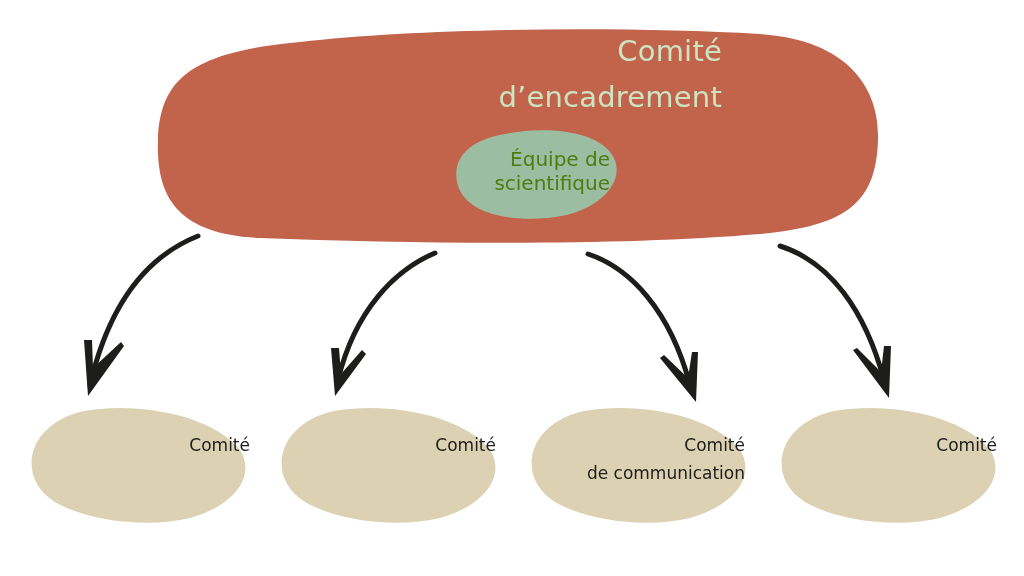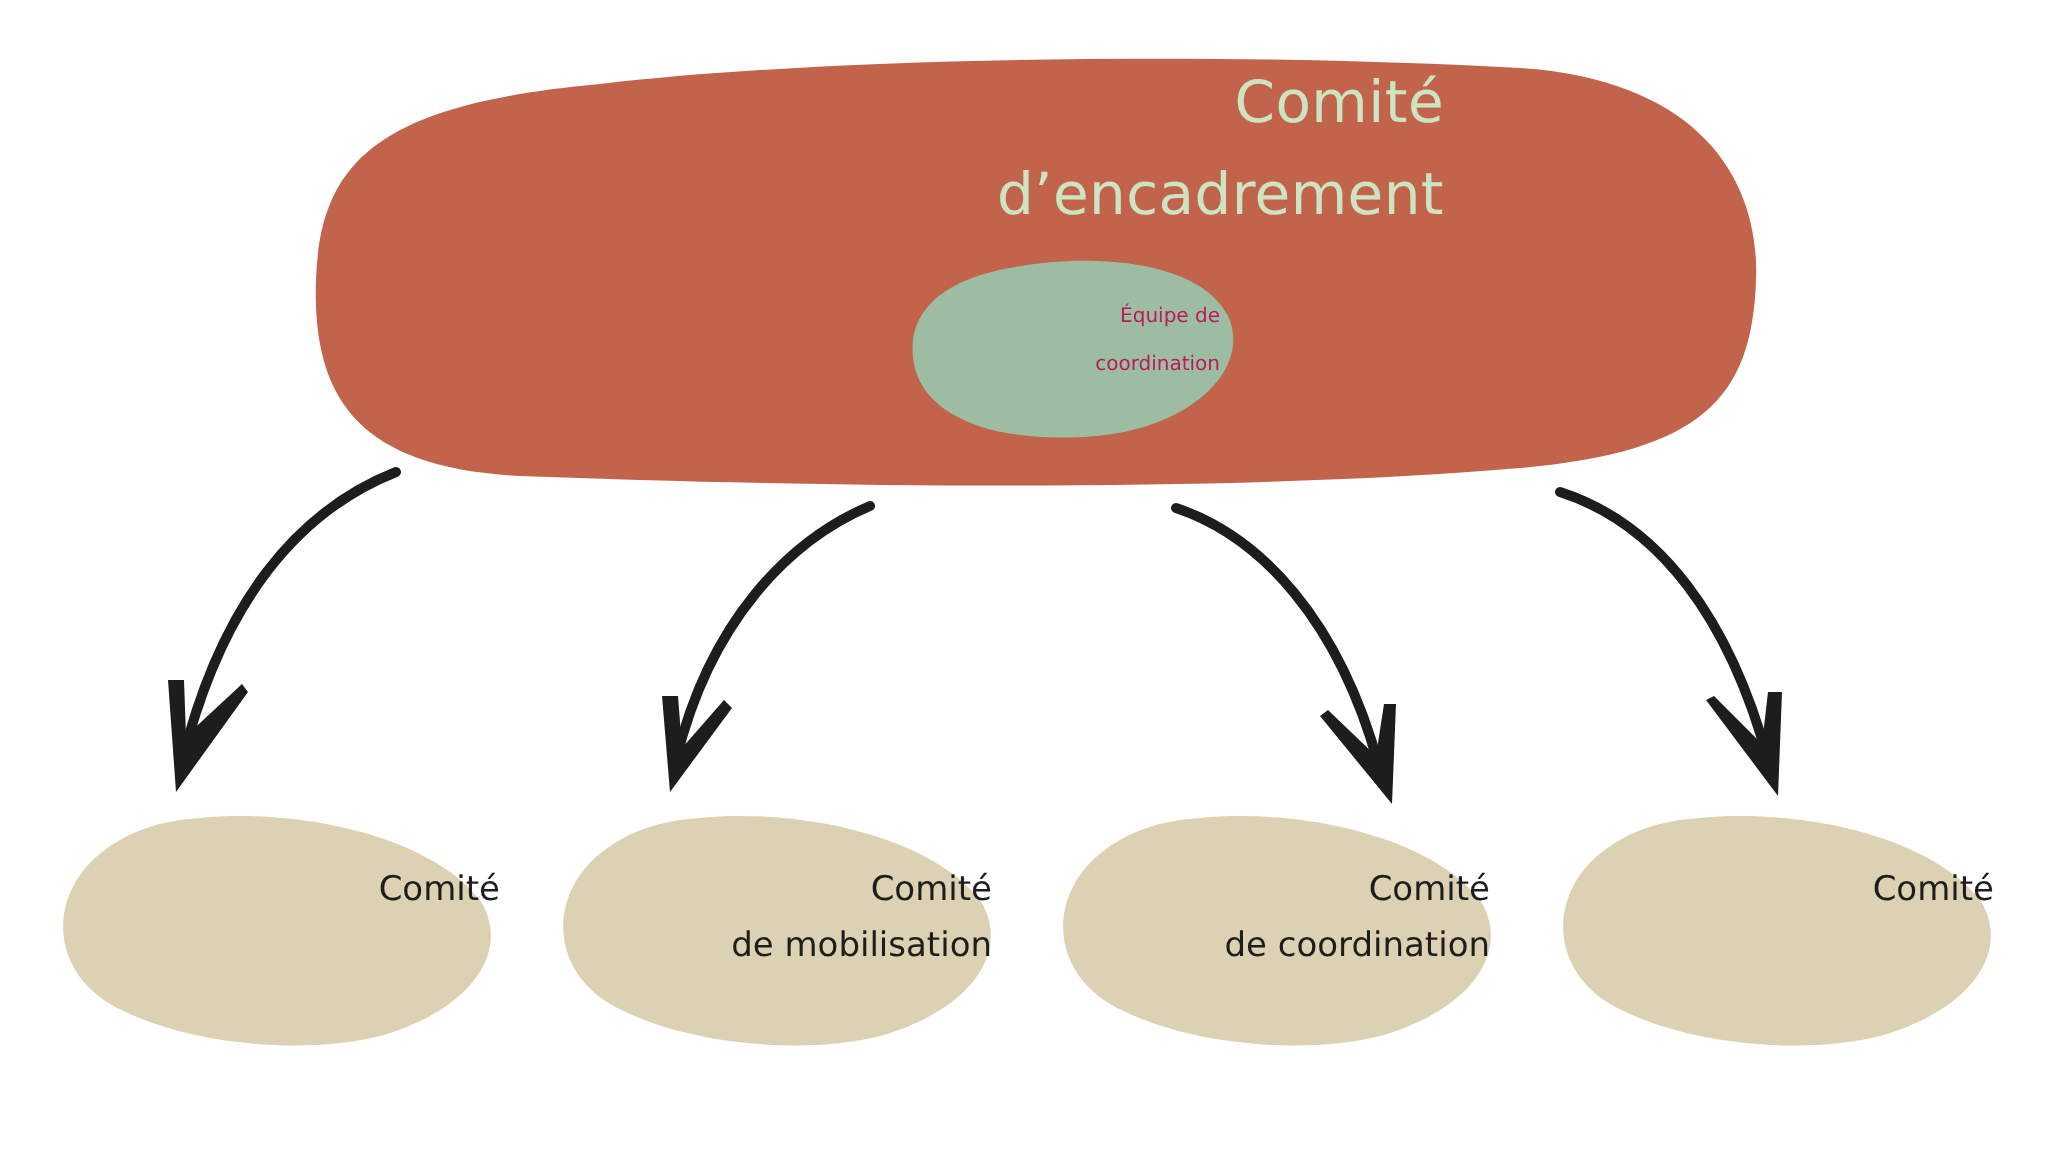--- a/index.html
+++ b/index.html
@@ -33,22 +33,22 @@
       color: #cde4c2;
       font-size: 29px;
       line-height: 46px;
       letter-spacing: 0.2px;
     }
     .top-title span { display: block; }
     .coord-label {
       left: 460px;
       top: 147px;
       width: 150px;
-      color: #be185d;
-      font-size: 10px;
+      color: #4d7c0f;
+      font-size: 20px;
       line-height: 24px;
     }
     .coord-label span { display: block; }
     .child-label {
       width: 220px;
       color: #1d1d1b;
       font-size: 17px;
       line-height: 28px;
       top: 431px;
     }
@@ -116,29 +116,28 @@
   </g>
 </svg>
 
 <div class="label top-title" style="color: rgb(205, 228, 194);">
   <span>Comité</span>
   <span>d’encadrement</span>
 </div>
 
 <div class="label coord-label">
   <span>Équipe de</span>
-  <span>coordination</span>
+  <span>scientifique</span>
 </div>
 
 <div class="label child-label" style="left:30px;">
   <span>Comité</span>
 </div>
 <div class="label child-label" style="left:276px;">
   <span>Comité</span>
-  <span>de mobilisation</span>
 </div>
 <div class="label child-label" style="left:525px;">
   <span>Comité</span>
-  <span>de coordination</span>
+  <span>de communication</span>
 </div>
 <div class="label child-label" style="left:777px;">
   <span>Comité</span>
 </div>
 
 </body></html>

